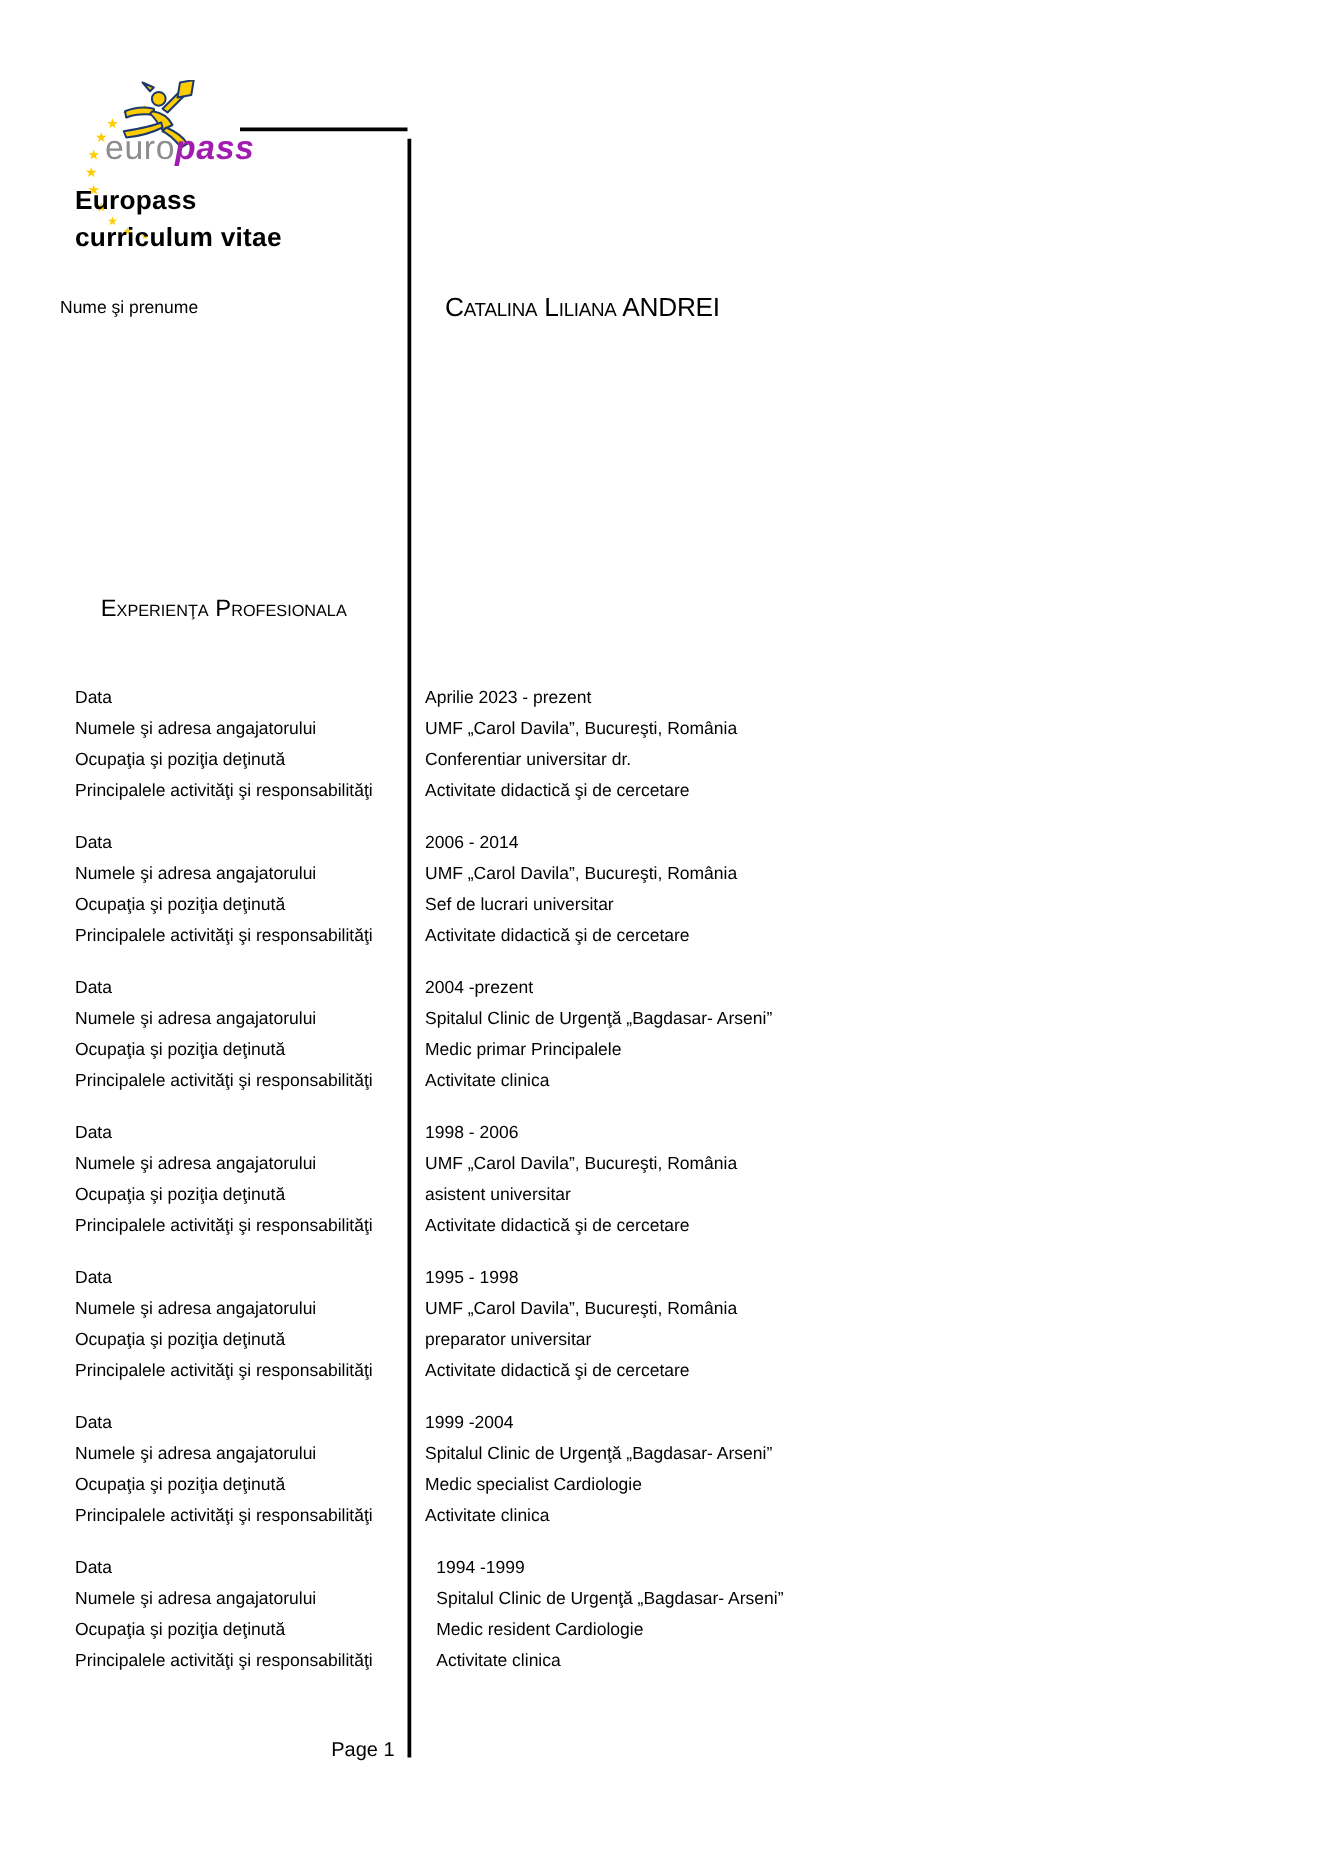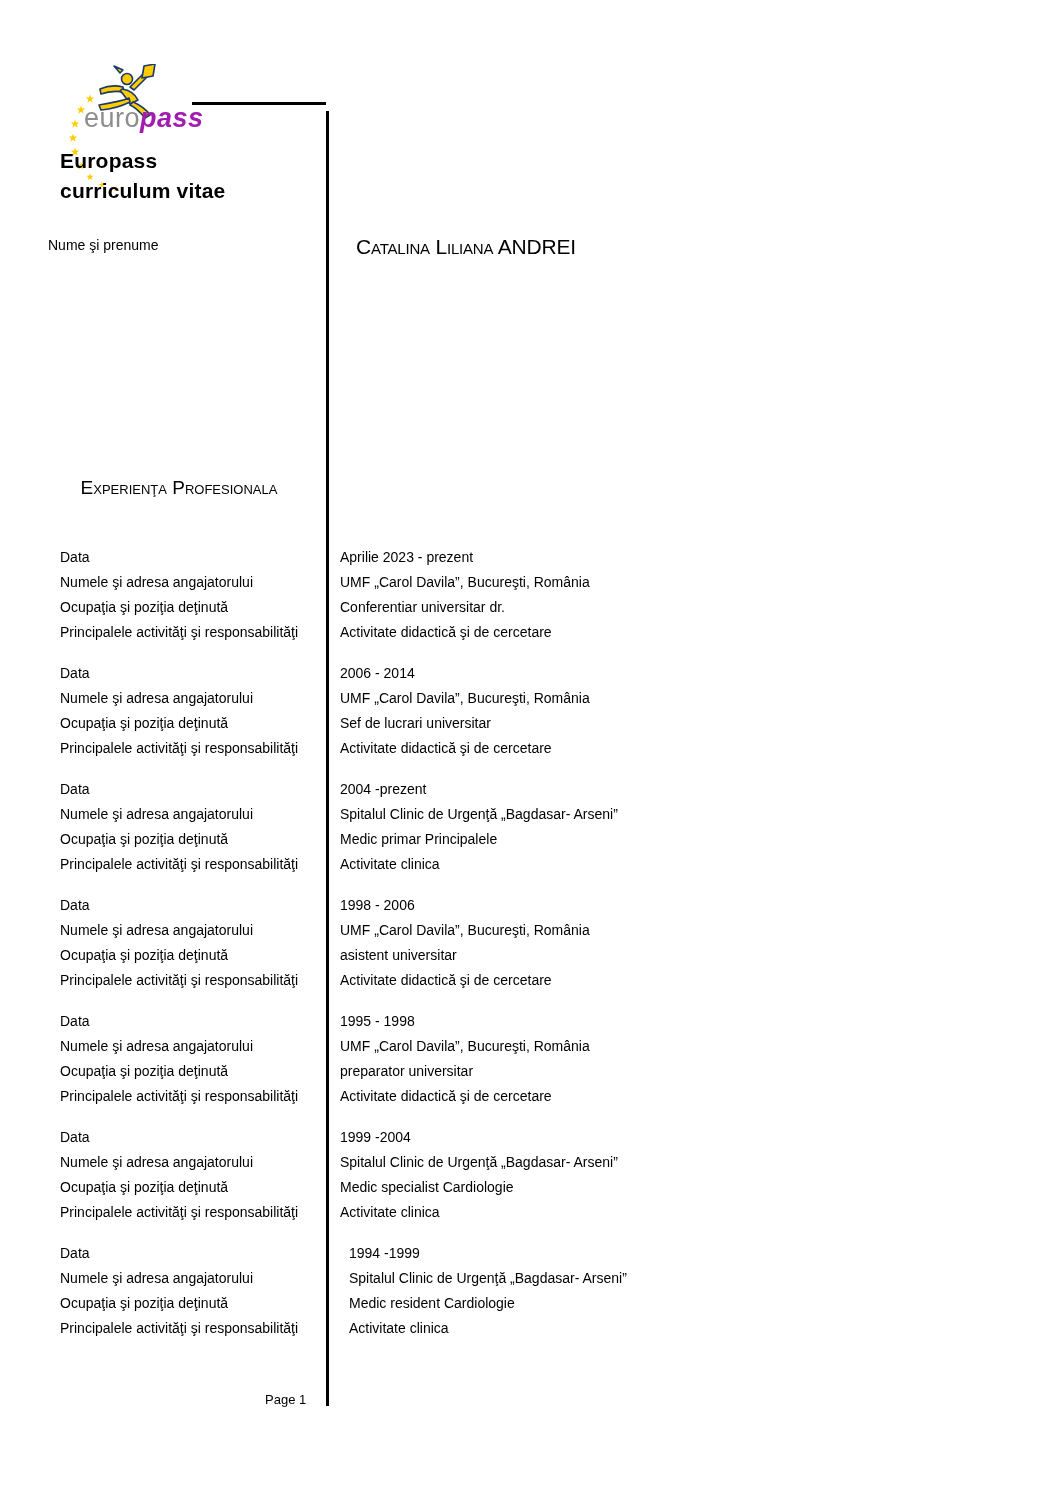--- a/index.html
+++ b/index.html
@@ -42,21 +42,21 @@
 
   
   .experience { left:60px; top:513px; width:960px;margin-top:32px; }
   .exp-block { margin-bottom:16px; }
   .exp-row { display:flex; line-height:25px; font-size:14px; }
   .exp-row .lbl { width:280px; flex:none; white-space:nowrap; }
   .exp-row .val { white-space:nowrap; }
   .exp-block.indent .val { padding-left:9px; }
 
   
-  .page-footer { left:265px; top:1392px; font-size:13px; }
+  .page-footer { left:265px; top:1392px; font-size:16px; }
 </style>
 </head>
 <body>
 
 <div class="page">
 
   <svg class="abs logo-svg" viewBox="0 0 150 135" xmlns="http://www.w3.org/2000/svg">
     <defs>
       <polygon id="star" points="0,-4.5 1.06,-1.46 4.28,-1.39 1.71,0.56 2.65,3.64 0,1.8 -2.65,3.64 -1.71,0.56 -4.28,-1.39 -1.06,-1.46"></polygon>
     </defs>

